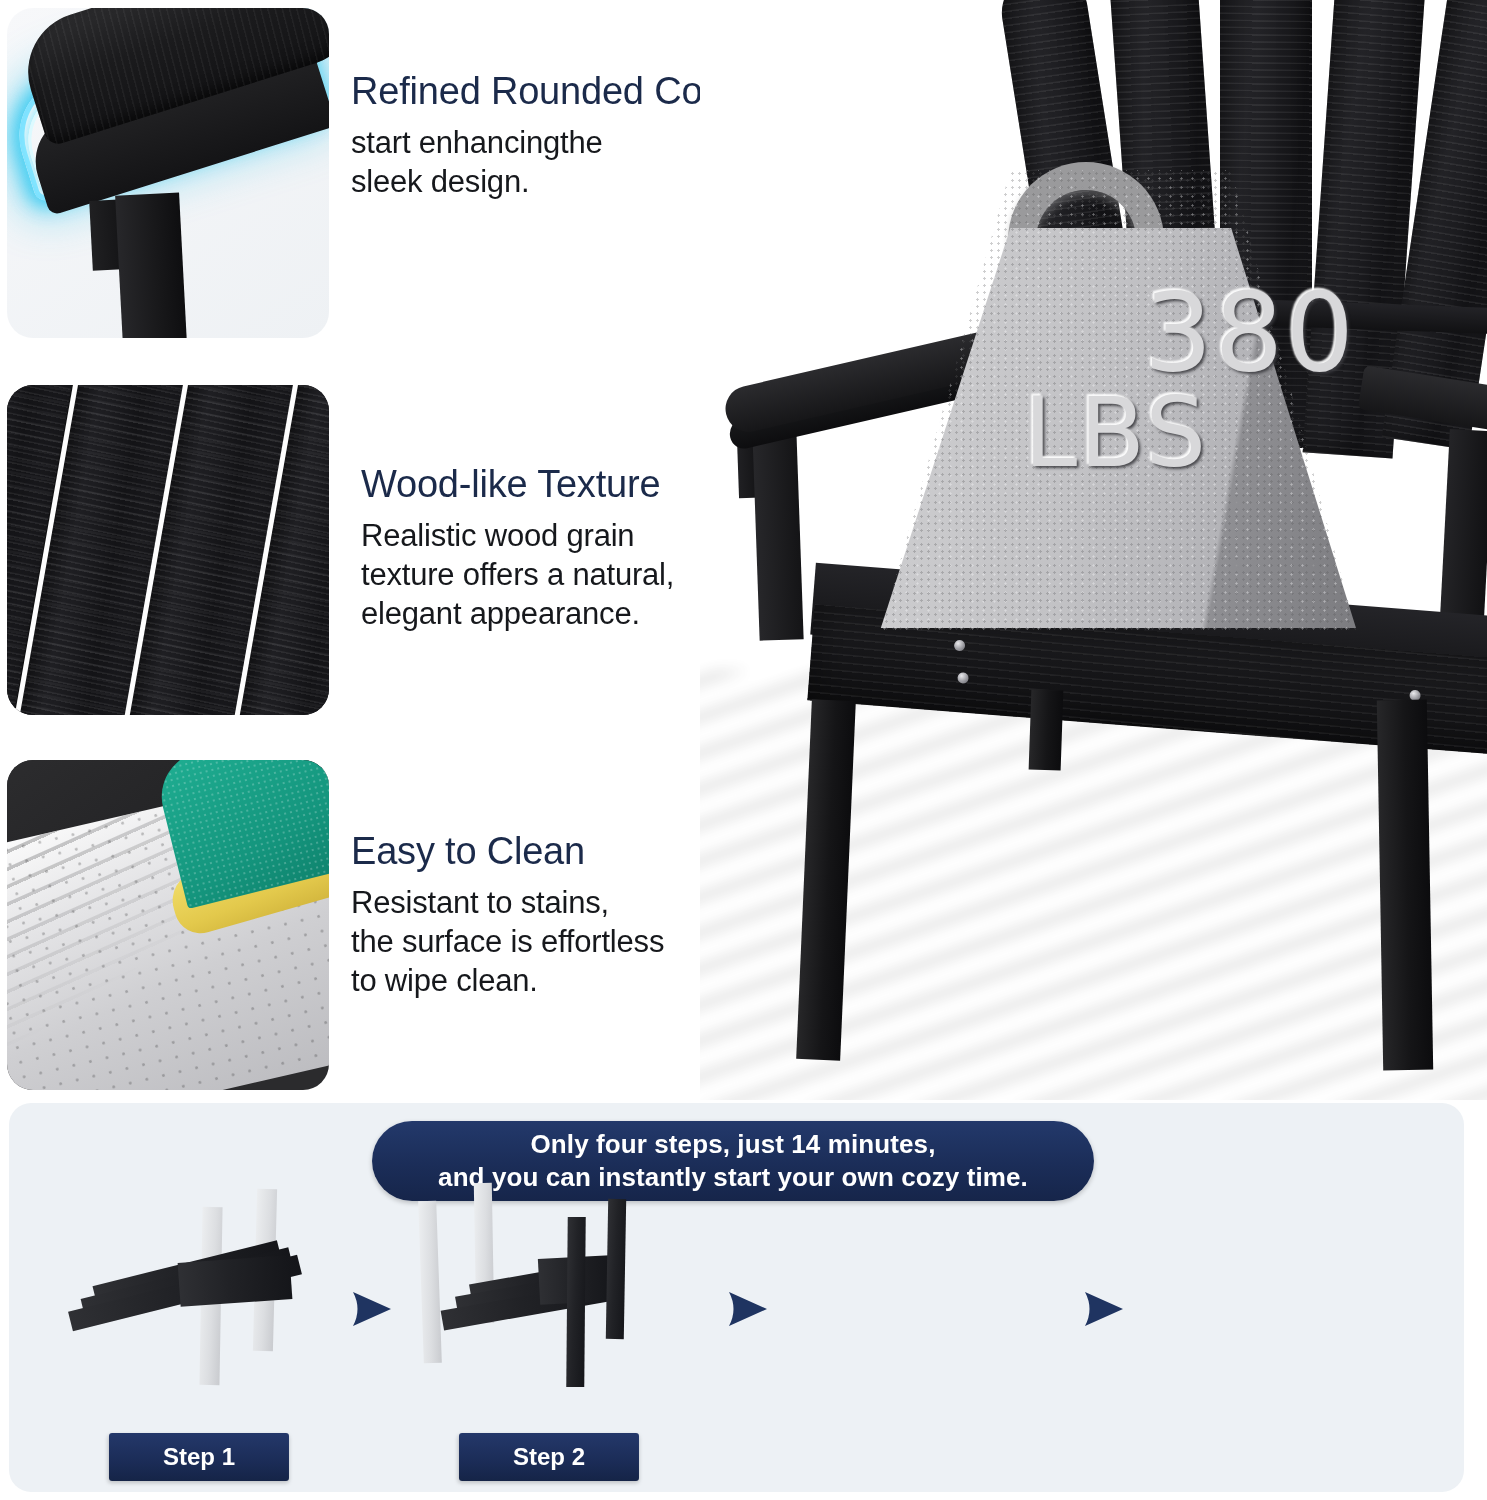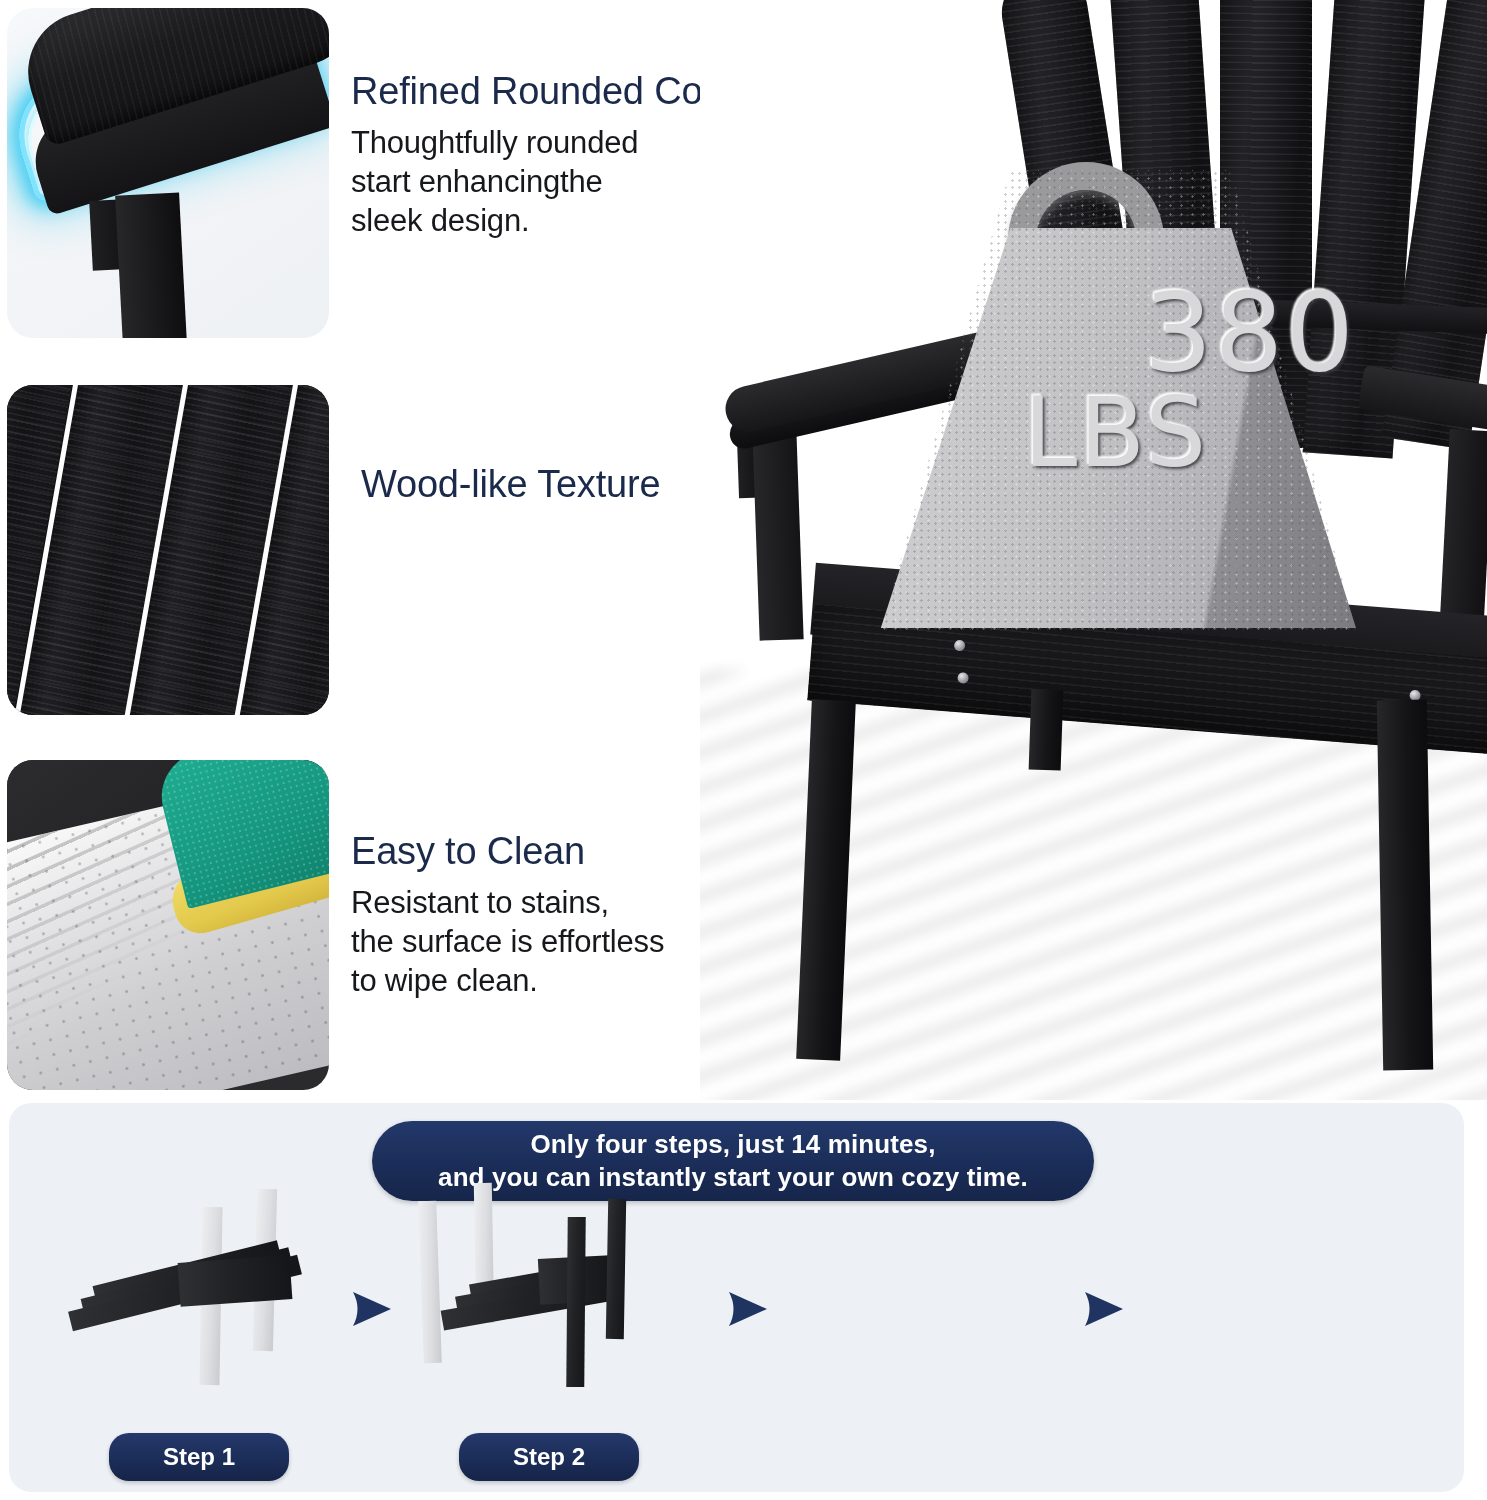--- a/index.html
+++ b/index.html
@@ -508,21 +508,21 @@
   .step-badge {
     position: absolute;
     bottom: 10px;
     left: 50%;
     transform: translateX(-50%);
     background: linear-gradient(180deg,#24386a 0%,#1b2c57 60%,#152447 100%);
     color: #ffffff;
     font-size: 24px;
     font-weight: 700;
     padding: 10px 54px;
-    border-radius: 20px;
+    border-radius: 3px;
     white-space: nowrap;
     box-shadow: 0 2px 4px rgba(0,0,0,.2);
   }
 
   .arrow {
     position: absolute;
     top: 75px;
     width: 46px;
     height: 46px;
   }
@@ -599,39 +599,43 @@
         <div class="arm-face"></div>
         <div class="arm-top">
           <div class="arm-grain"></div>
         </div>
         <div class="arm-post2"></div>
         <div class="arm-post"></div>
       </div>
       <div class="feature-text">
         <div class="feature-title">Refined Rounded Corners</div>
         <div class="feature-desc">
-          <span>Thoughtfully rounded</span>
           <span>start enhancingthe</span>
           <span>sleek design.</span>
         </div>
       </div>
     </div>
 
     <div class="feature-row r2">
       <div class="thumb tb2">
         <div class="slat s1"></div>
         <div class="slat s2"></div>
         <div class="slat s3"></div>
         <div class="slat s4"></div>
         <div class="gap g1"></div>
         <div class="gap g2"></div>
         <div class="gap g3"></div>
       </div>
       <div class="feature-text">
         <div class="feature-title">Wood-like Texture</div>
+        <div class="feature-desc">
+          <span>Realistic wood grain</span>
+          <span>texture offers a natural,</span>
+          <span>elegant appearance.</span>
+        </div>
       </div>
     </div>
 
     <div class="feature-row r3">
       <div class="thumb tb3">
         <div class="clean-dark"></div>
         <div class="clean-foam">
           <div class="foam-streaks"></div>
           <div class="foam-dots"></div>
         </div>

